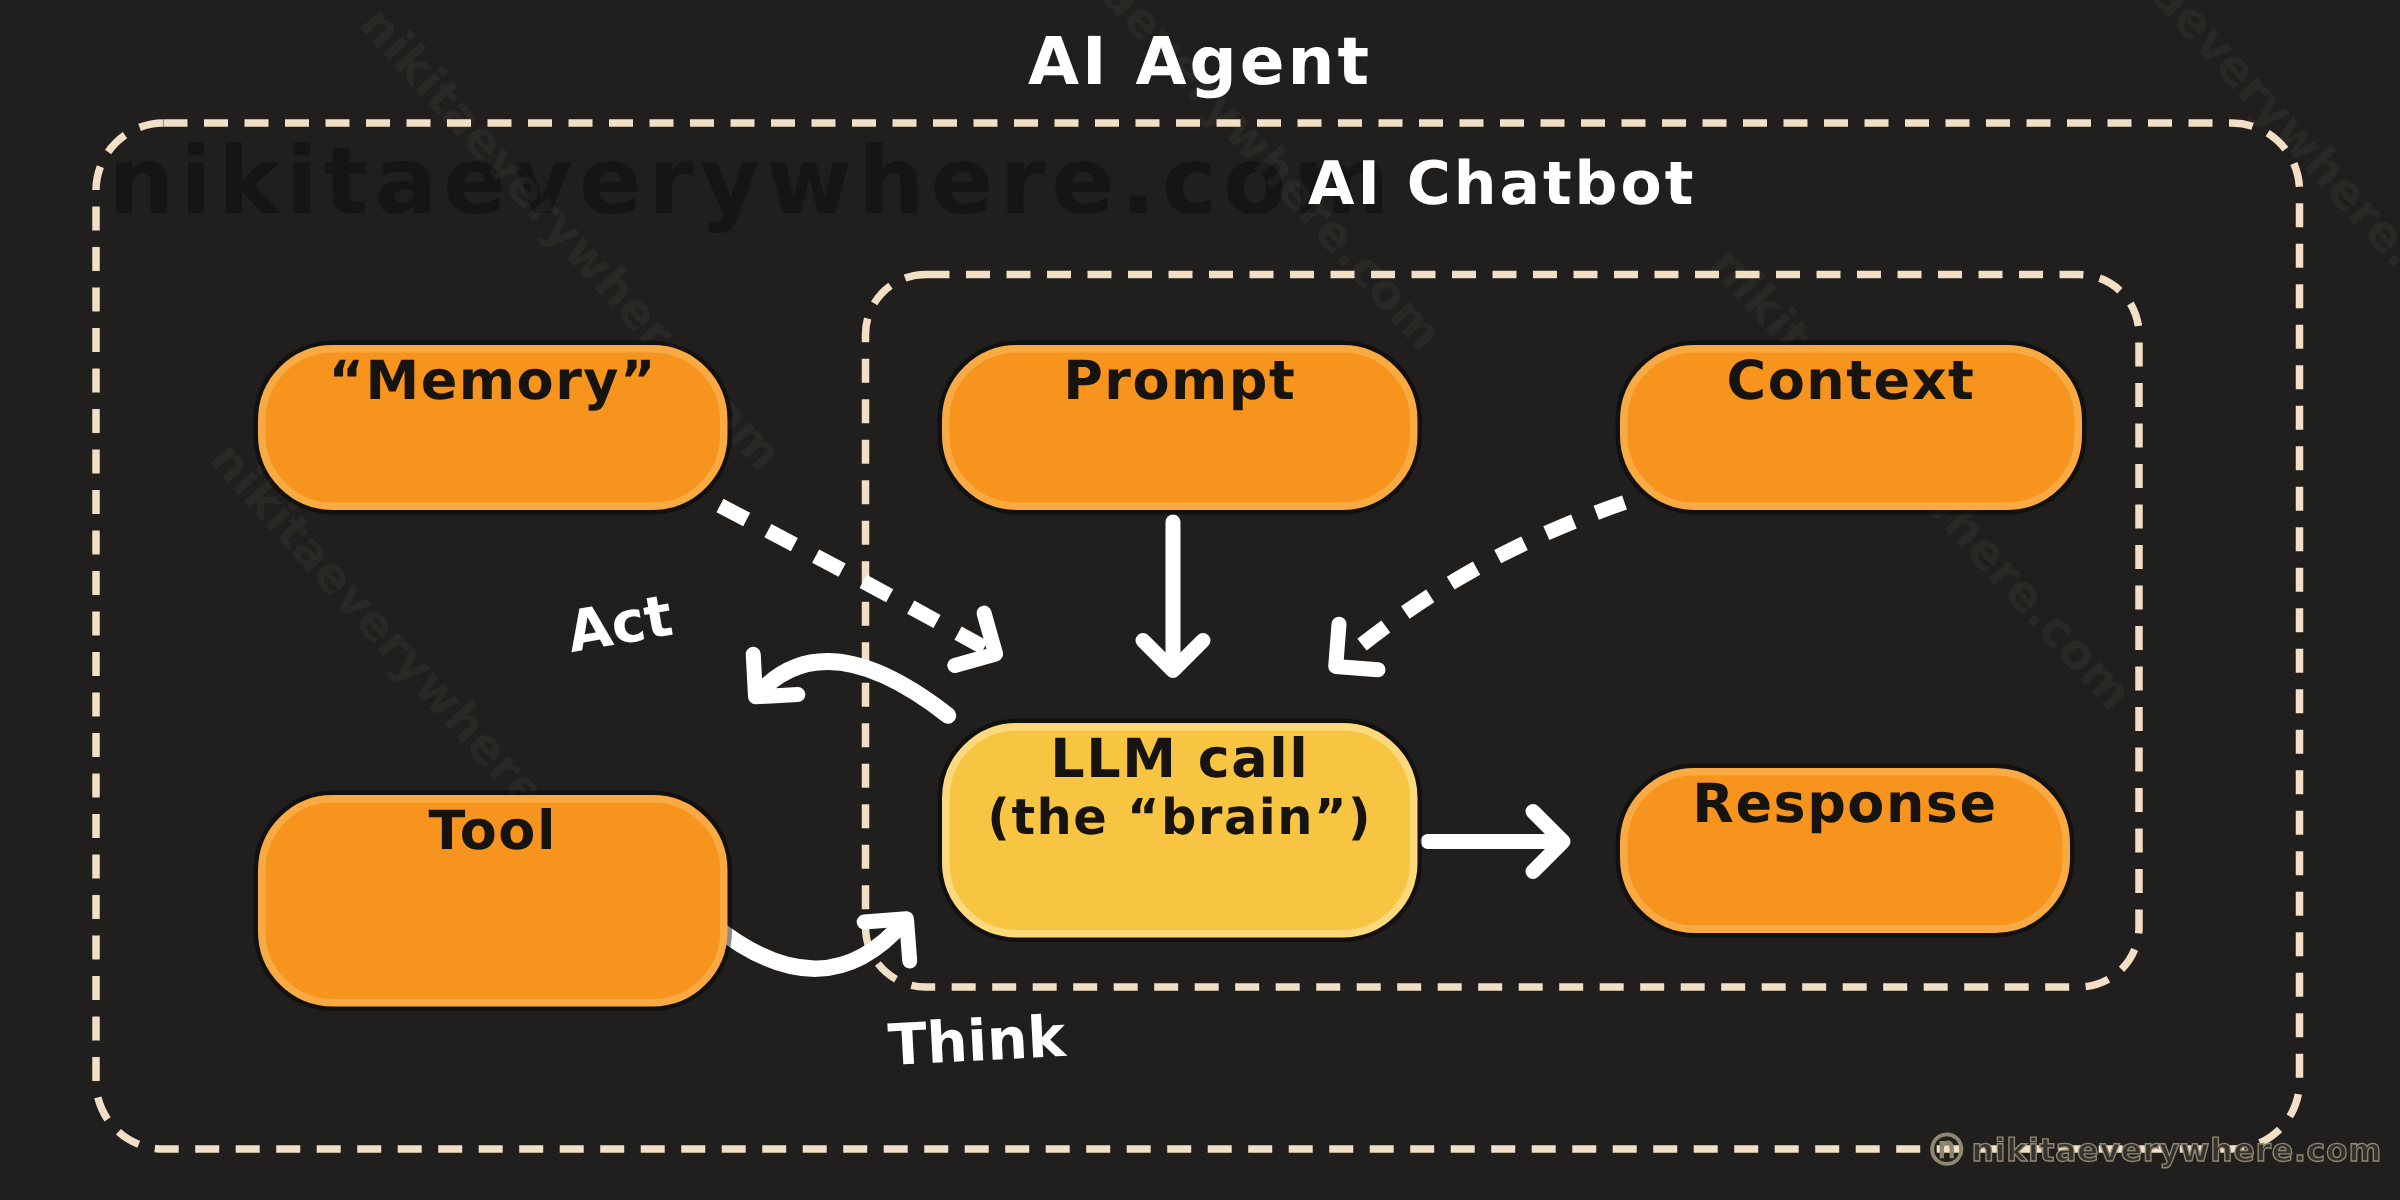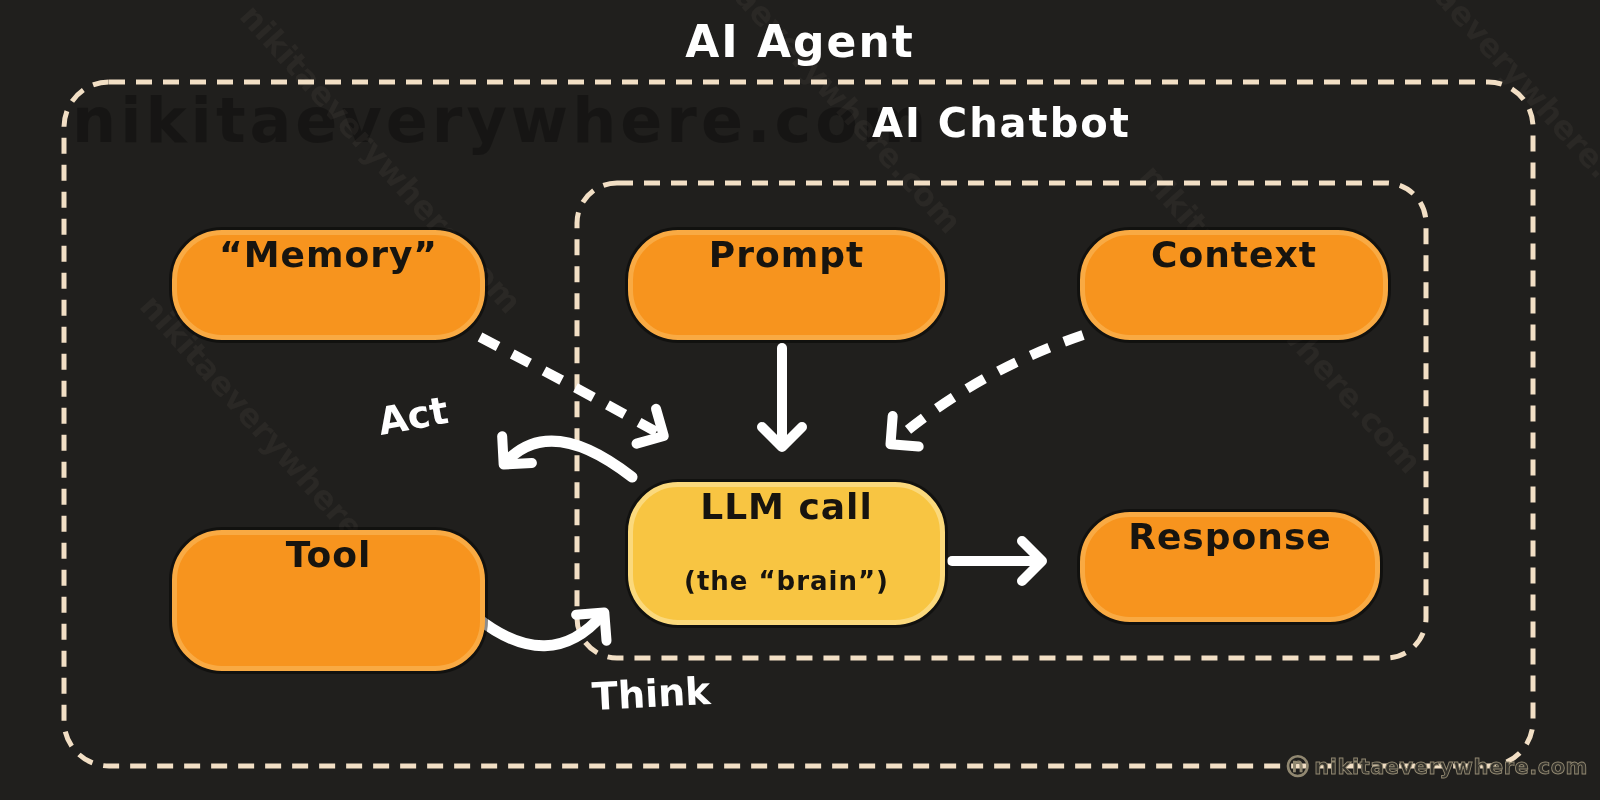--- a/index.html
+++ b/index.html
@@ -18,21 +18,21 @@
   .arrow.dashed{stroke-dasharray:20 16;stroke-linecap:butt;}
   .arrow.thick{stroke-width:11;}
   #head path{fill:none;stroke:var(--arrow);stroke-width:10;
              stroke-linecap:round;stroke-linejoin:round;}
   .node{position:absolute;z-index:4;display:flex;flex-direction:column;align-items:center;
         border-radius:50px;font-weight:bold;color:var(--text-dark);
         text-align:center;line-height:1.12;font-size:36px;letter-spacing:1px;
         box-shadow:0 0 0 3px rgba(0,0,0,0.45);}
   .node.orange{background:var(--box-orange);border:5px solid var(--box-orange-border);}
   .node.yellow{background:var(--box-yellow);border:5px solid var(--box-yellow-border);}
-  .node .l2{font-size:26px;margin-top:40px;}
+  .node .l2{font-size:33px;}
   .group-title{position:absolute;z-index:5;color:var(--text-light);font-weight:bold;
                text-align:center;letter-spacing:2px;}
   .title-agent{left:0;width:1600px;top:16px;font-size:44px;}
   .title-chatbot{left:577px;width:849px;top:100px;font-size:40px;}
   .edge-label{position:absolute;z-index:5;color:var(--text-light);font-weight:bold;font-size:38px;}
   .label-act{left:378px;top:394px;transform:rotate(-10deg);}
   .label-think{left:592px;top:672px;transform:rotate(-3deg);}
   .wm-faint{position:absolute;z-index:1;font-weight:bold;pointer-events:none;white-space:nowrap;}
   .wm-top{left:72px;top:84px;font-size:62px;letter-spacing:4px;color:rgba(0,0,0,0.30);}
   .wm-diag{font-size:32px;color:rgba(242,223,197,0.05);transform:rotate(48deg);}

